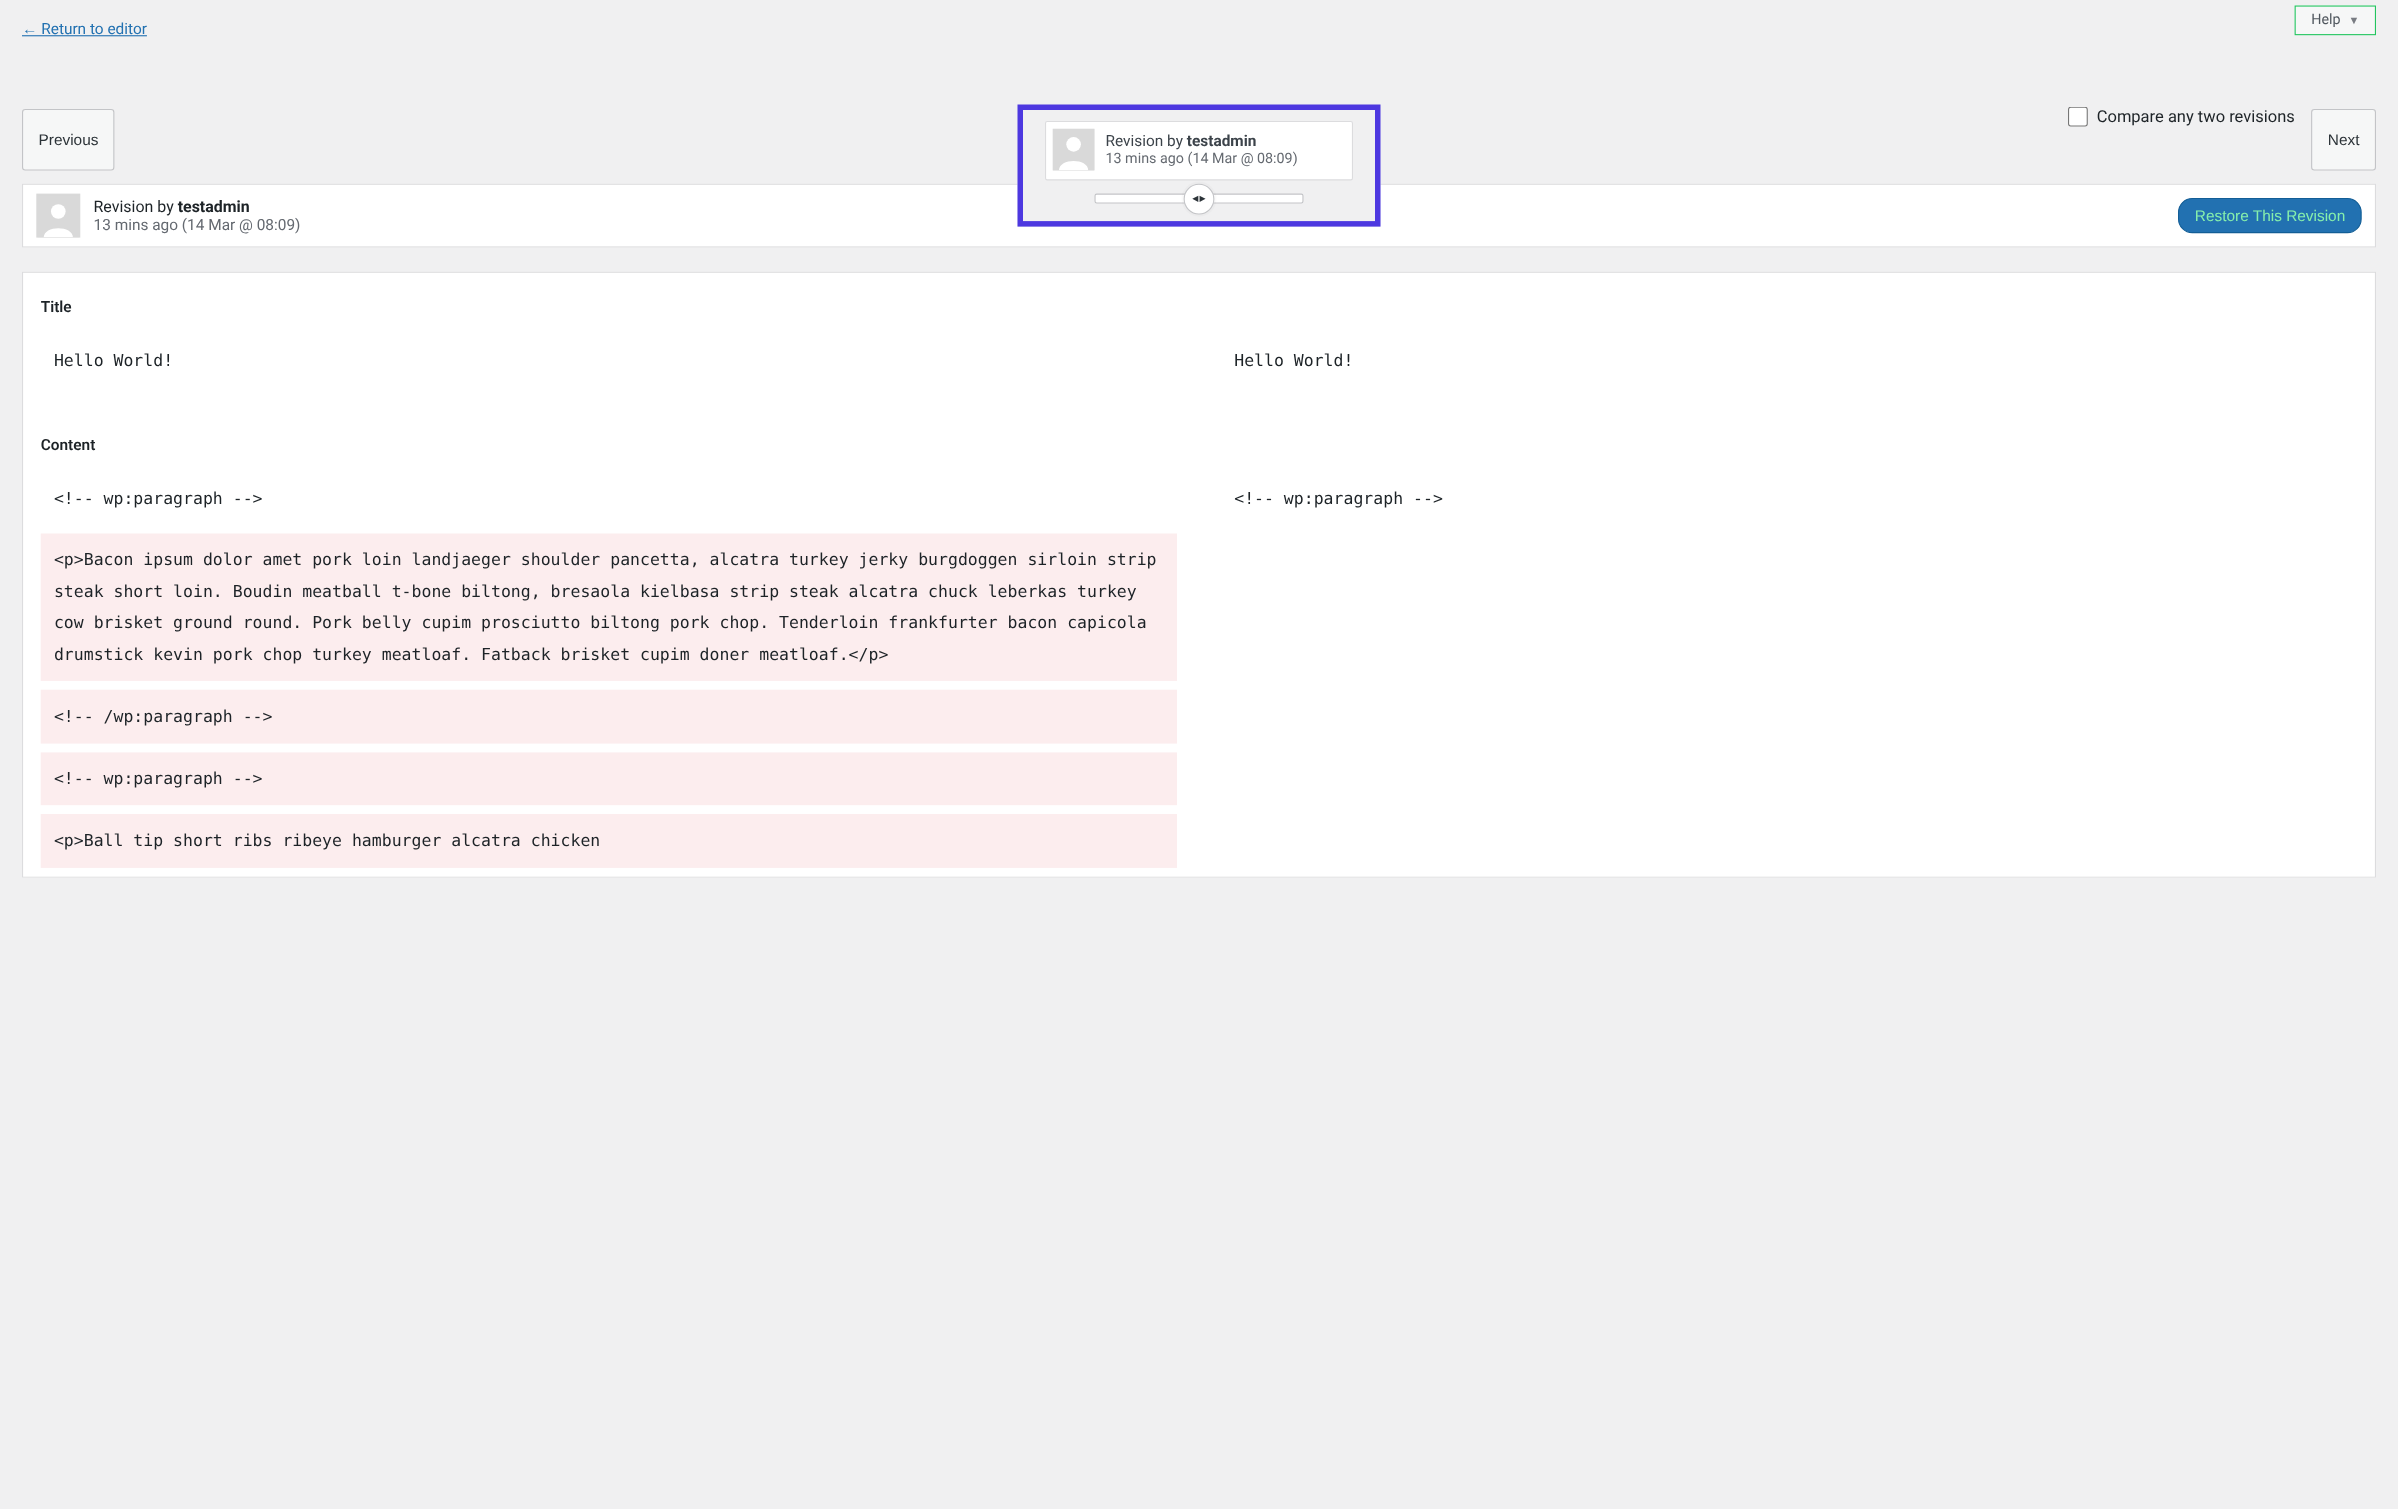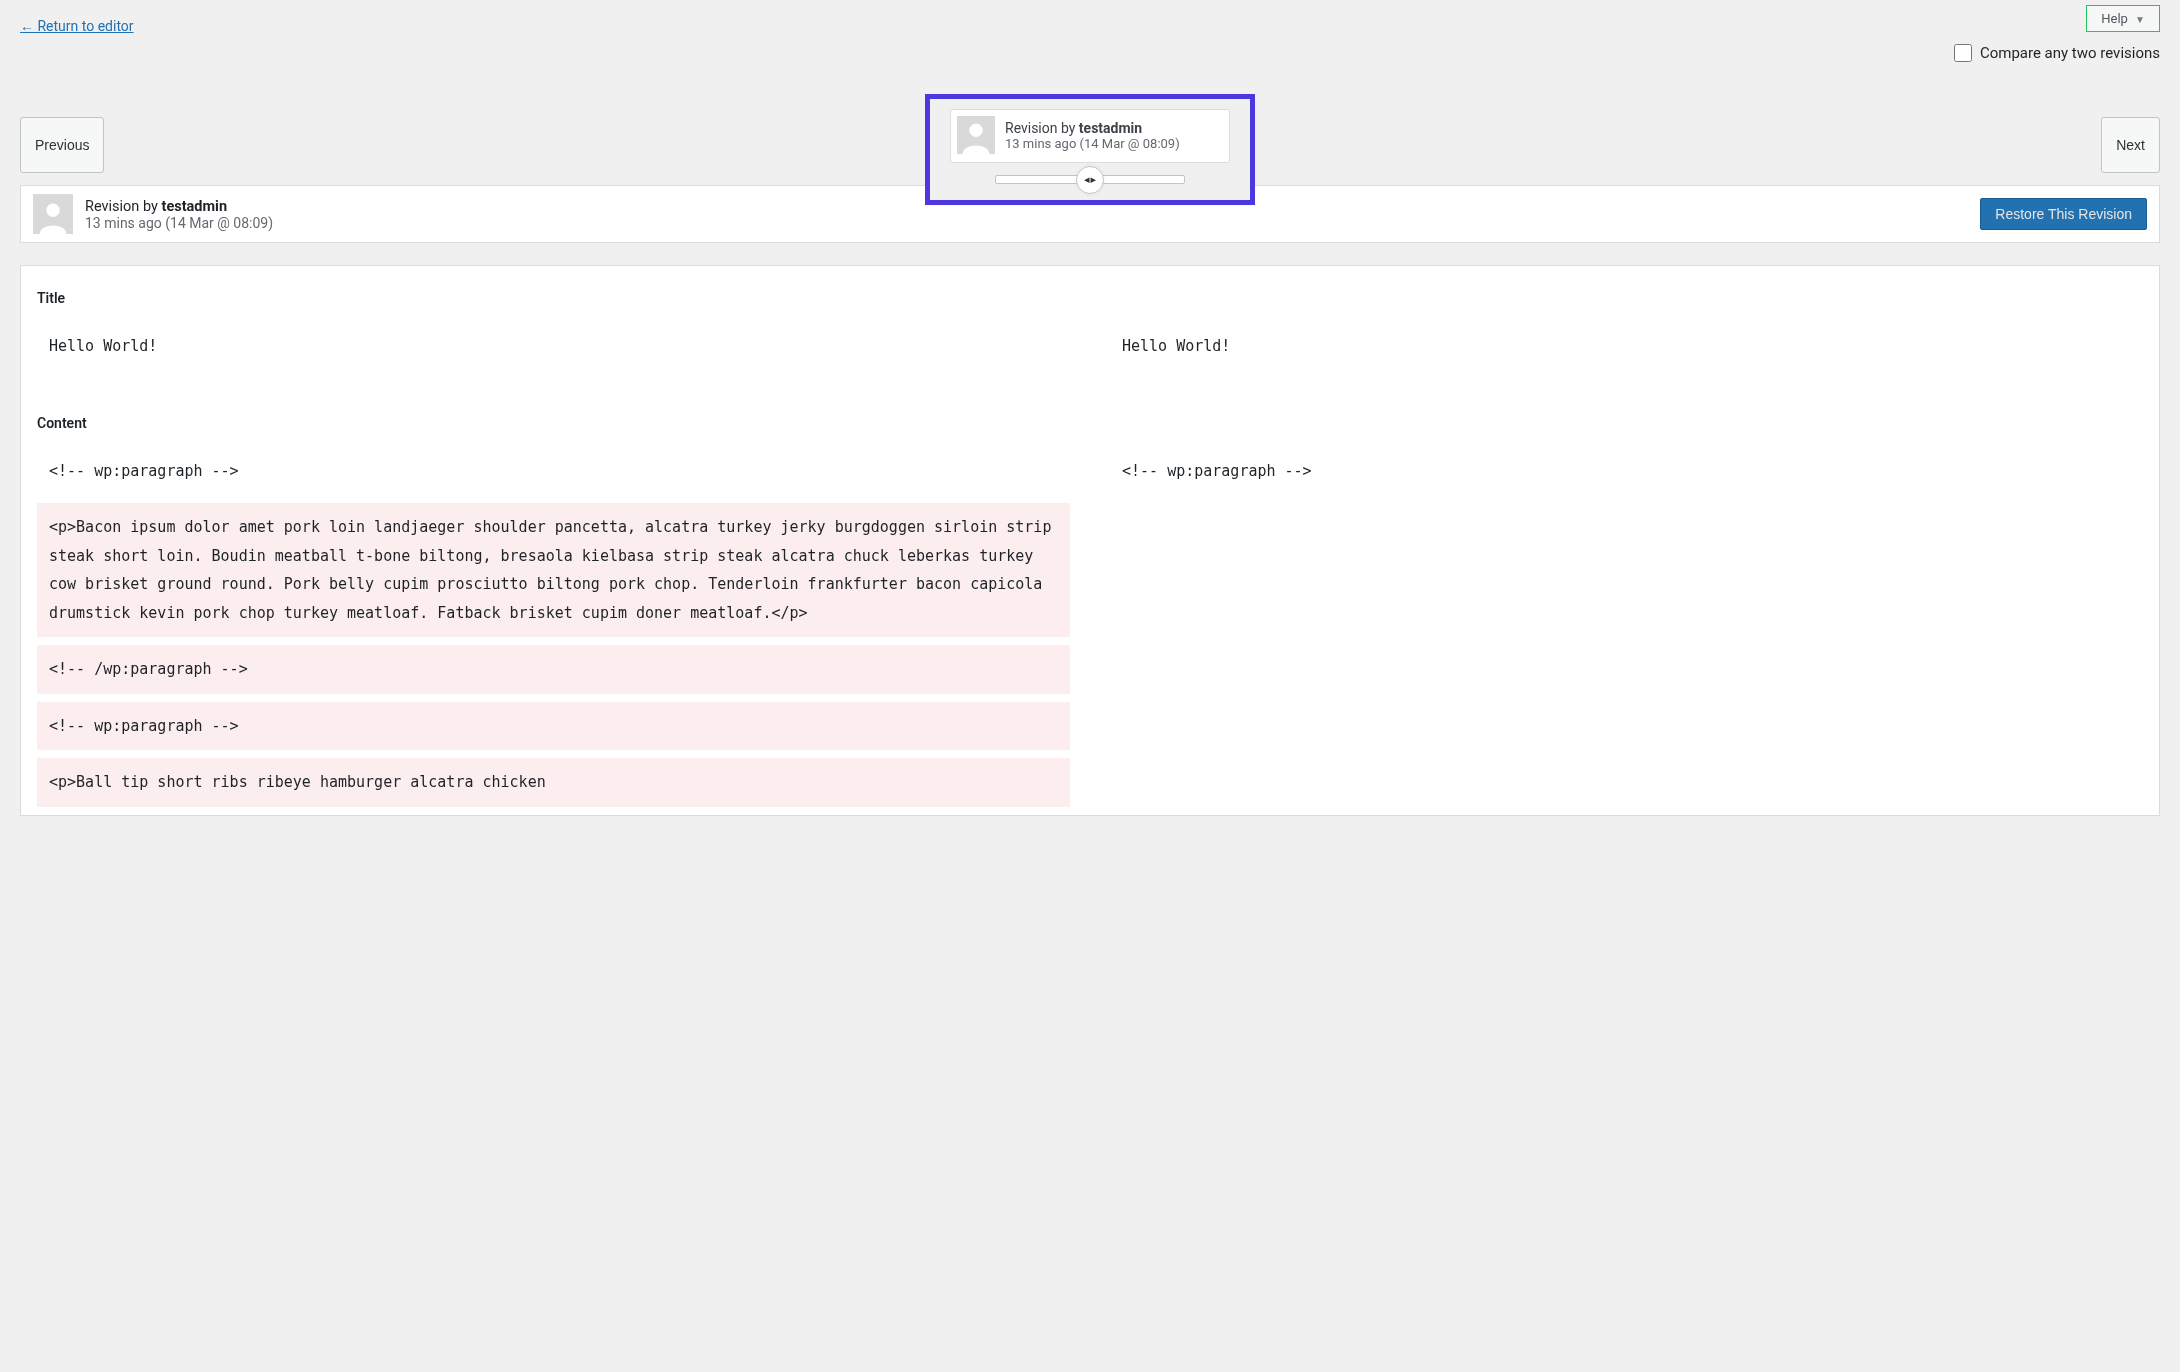--- a/index.html
+++ b/index.html
@@ -50,41 +50,41 @@
     background: #f6f7f7;
     padding: 19px 14px;
     font-size: 14px;
     border-radius: 3px;
     cursor: pointer;
     color: #2c3338;
   }
   .btn-primary {
     border: 1px solid #135e96;
     background: #2271b1;
-    color: #e5e5e5;
+    color: #86efac;
     padding: 7px 14px;
     font-size: 14px;
-    border-radius: 2px;
+    border-radius: 13px;
     cursor: pointer;
   }
   .compare-toggle {
     font-size: 15px;
     display: flex;
     align-items: center;
     gap: 8px;
     margin-bottom: 40px;
   }
   .compare-toggle input[type=checkbox] {
     width: 18px; height: 18px;
     border: 1px solid #8c8f94;
     accent-color: #2271b1;
   }
   .right-col {
     display: flex;
-    flex-direction: column;
+    flex-direction: row;
     align-items: flex-end;
     gap: 15px;
   }
   .highlight-box {
     position: absolute;
     left: 50%;
     top: 50px;
     transform: translateX(-50%);
     border: 5px solid #4d38e0;
     padding: 10px 20px 16px 20px;

